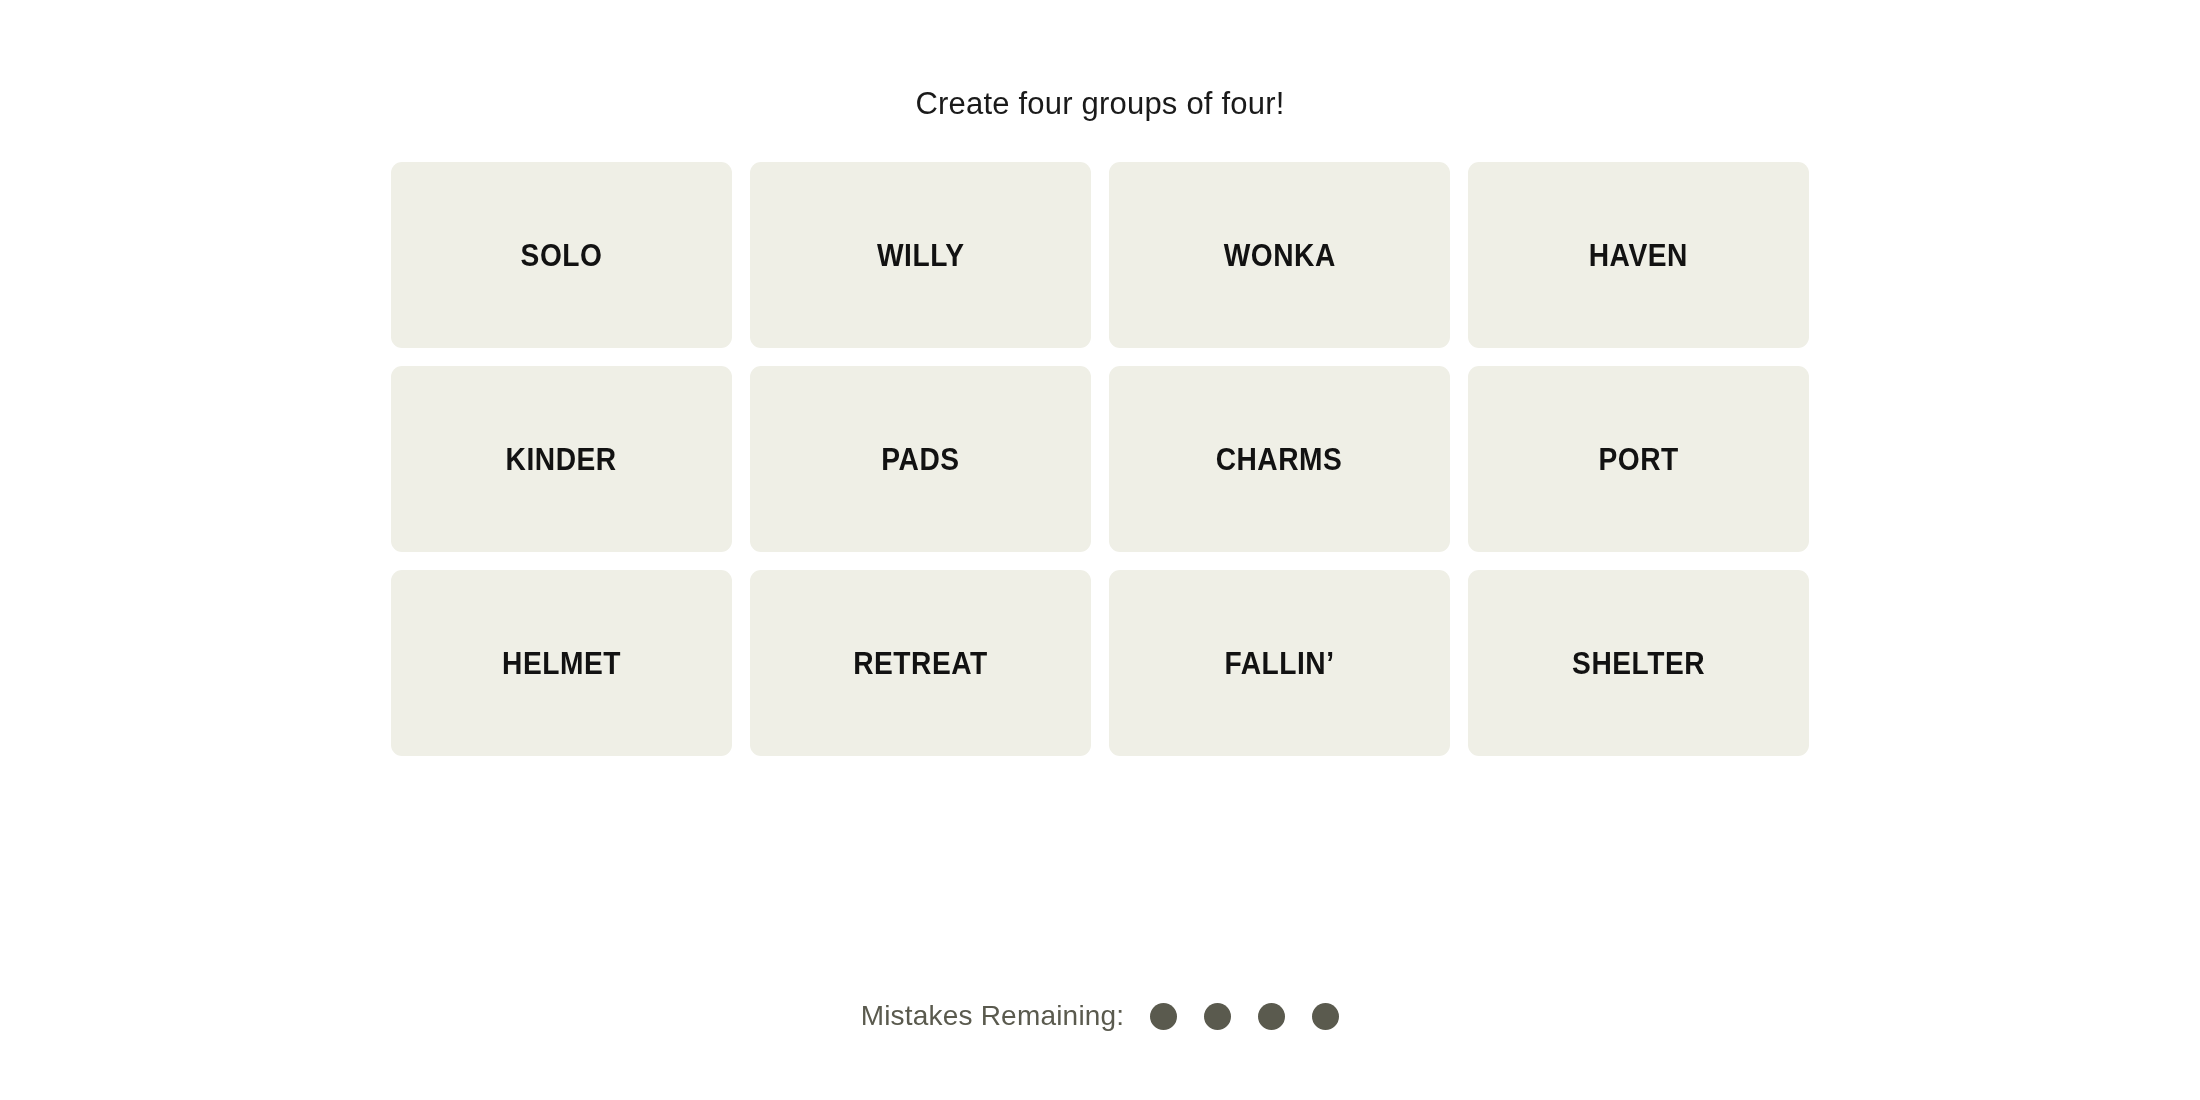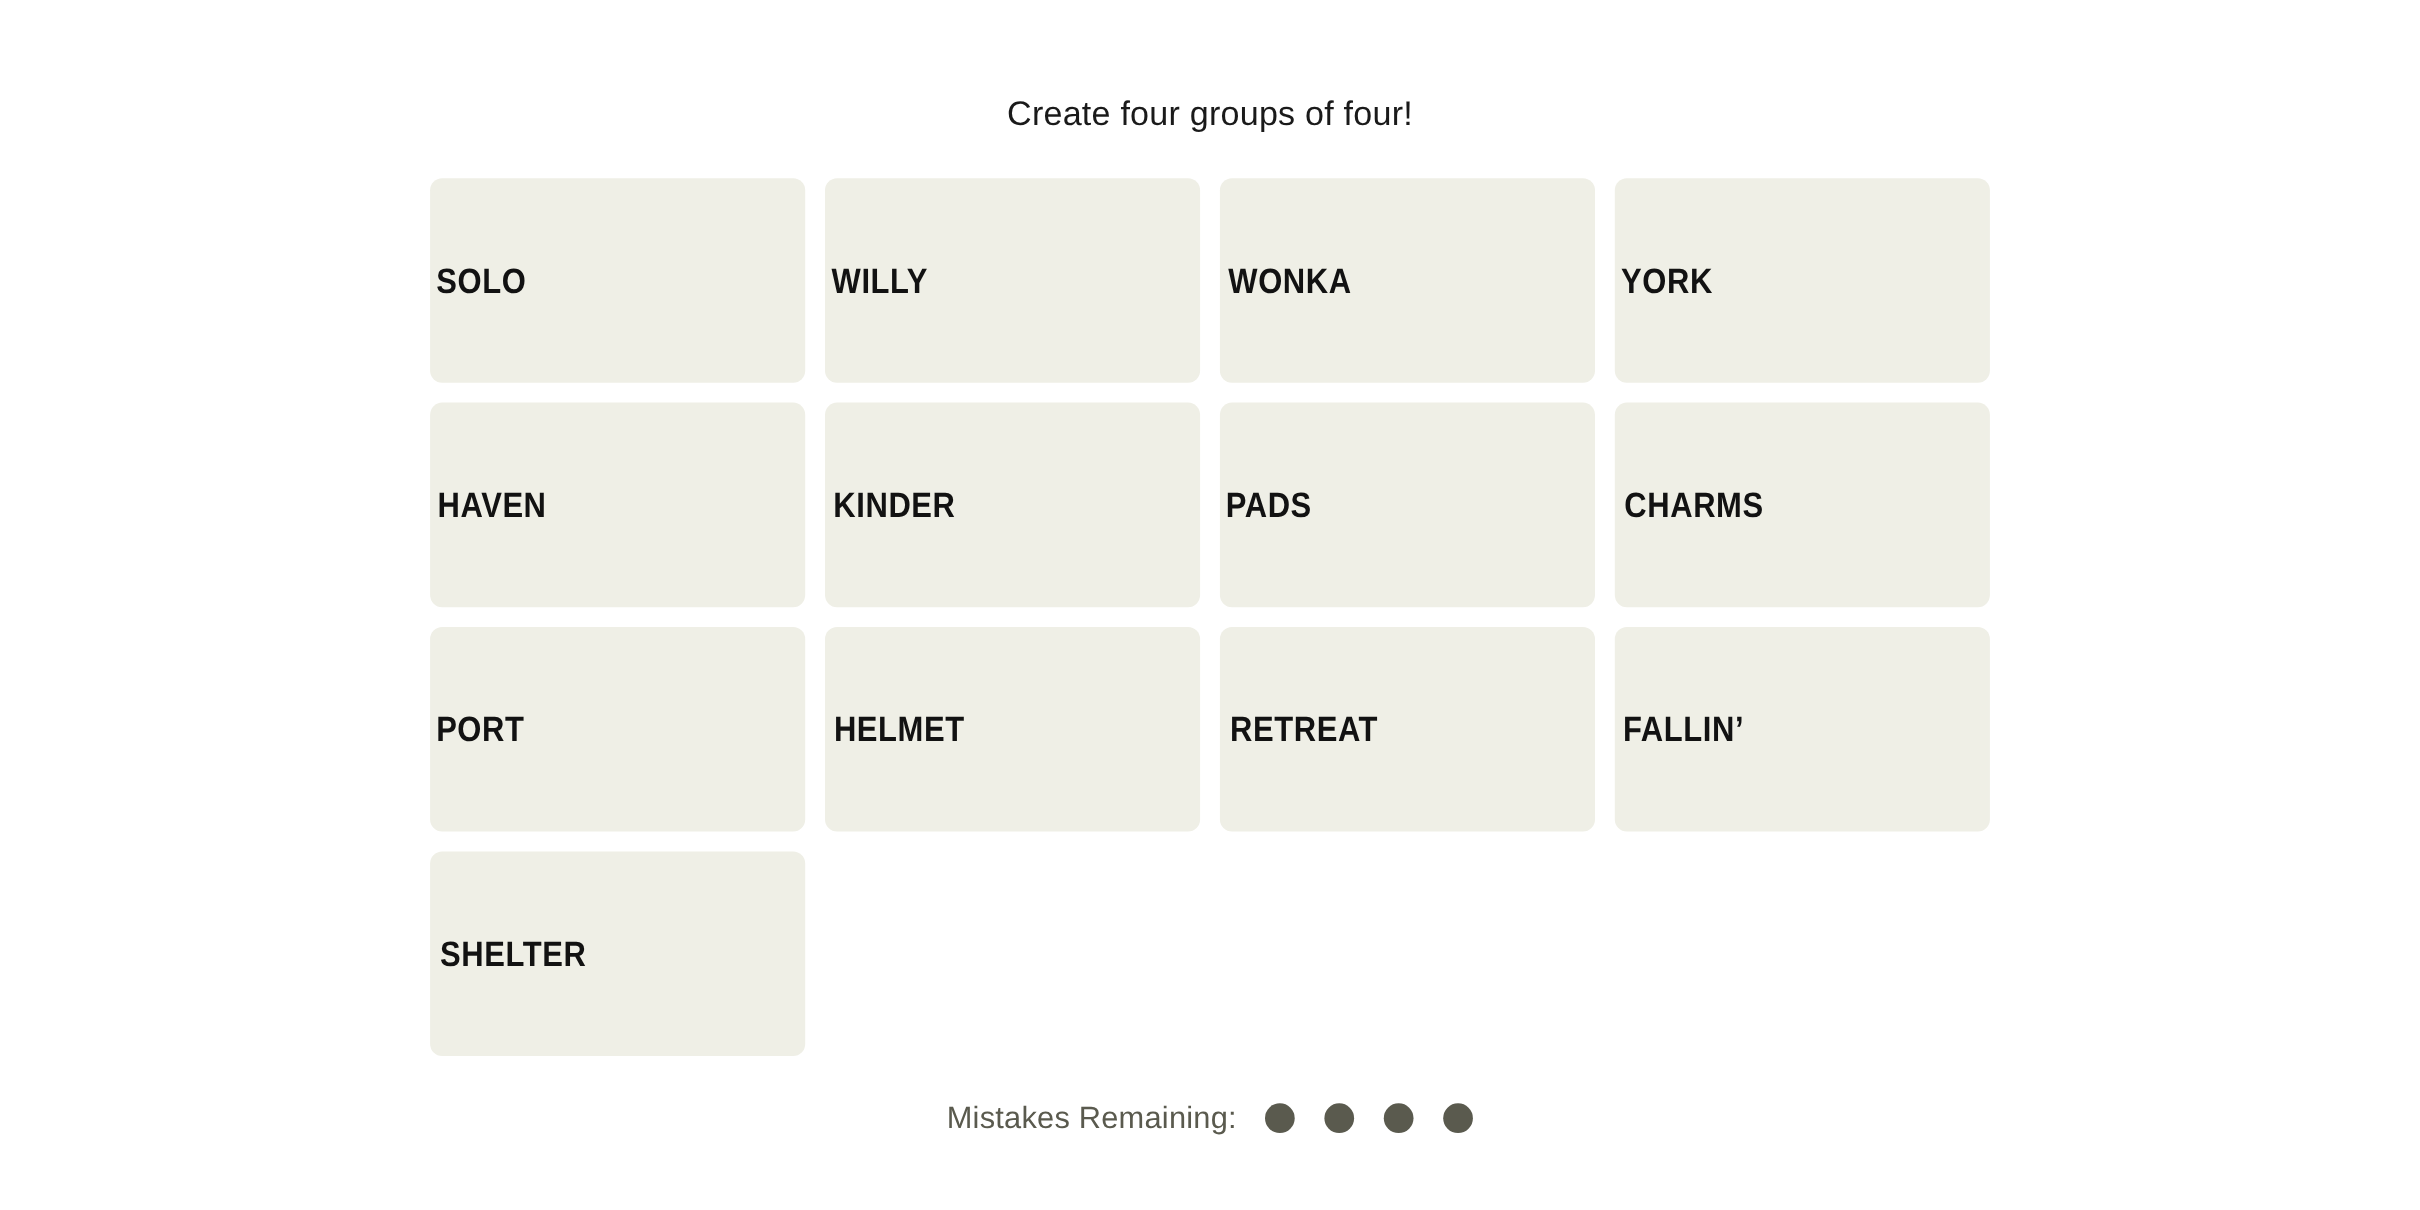--- a/index.html
+++ b/index.html
@@ -47,20 +47,21 @@
     grid-template-rows: repeat(4, 186px);
     column-gap: 18px;
     row-gap: 18px;
   }
 
   .tile {
     background: #EFEFE6;
     border-radius: 11px;
     display: flex;
     align-items: center;
+    justify-content: center;
     cursor: pointer;
     border: none;
     padding: 0;
     user-select: none;
   }
 
   .tile-label {
     font-family: "Liberation Sans Narrow", "Liberation Sans", sans-serif;
     font-size: 32px;
     font-weight: 700;
@@ -117,23 +118,20 @@
       <span class="tile-label">SOLO</span>
     </button>
     <button class="tile">
       <span class="tile-label">WILLY</span>
     </button>
     <button class="tile">
       <span class="tile-label">WONKA</span>
     </button>
 
     <button class="tile">
-      <span class="tile-label">YORK</span>
-    </button>
-    <button class="tile">
       <span class="tile-label">HAVEN</span>
     </button>
     <button class="tile">
       <span class="tile-label">KINDER</span>
     </button>
 
     <button class="tile">
       <span class="tile-label">PADS</span>
     </button>
     <button class="tile">

